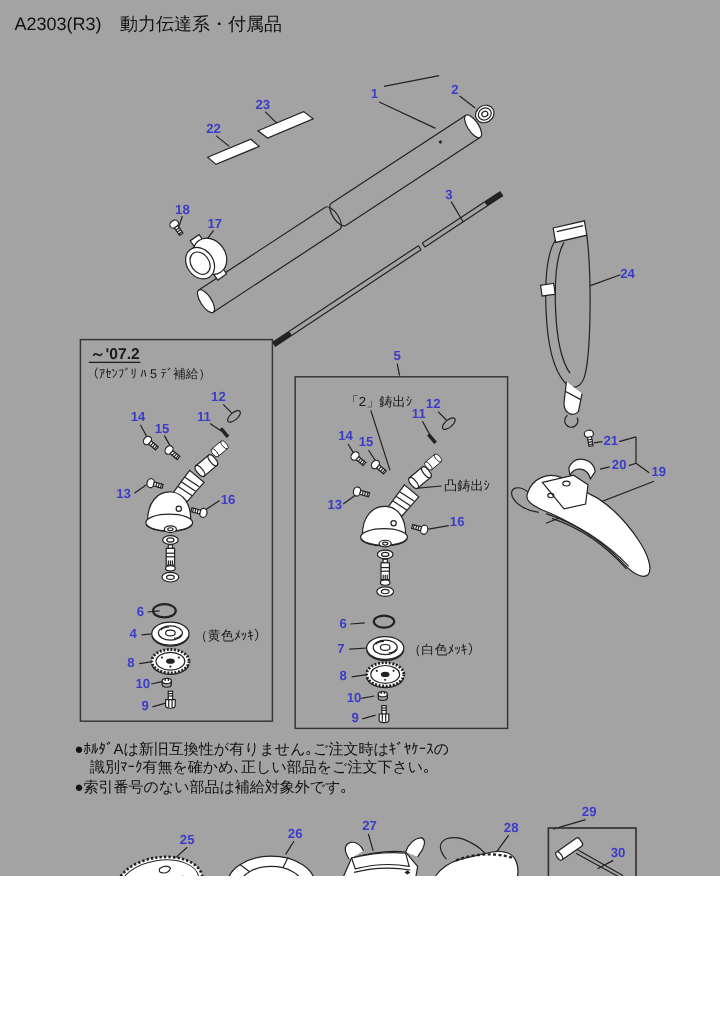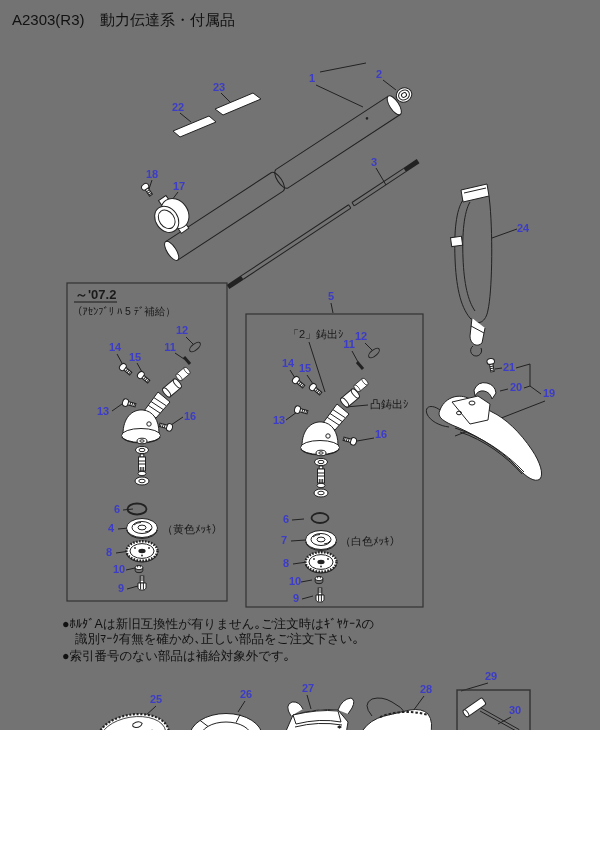--- a/index.html
+++ b/index.html
@@ -1,16 +1,16 @@
 <!DOCTYPE html>
 <html style="--callout: #3c3cc8;"><head>
 <meta charset="utf-8">
 <style>
   html,body{margin:0;padding:0;background:#fff;}
-  .page{position:relative;width:600px;height:730px;background:#737373;overflow:hidden;
+  .page{position:relative;width:600px;height:730px;background:#a3a3a3;overflow:hidden;
         font-family:"Liberation Sans",sans-serif;}
   svg{display:block;}
   svg text{font-family:"Liberation Sans",sans-serif;}
   .callout{fill:var(--callout,#3c3cc8);font-size:11px;font-weight:bold;text-anchor:middle;}
   .jp{fill:#1a1a1a;font-size:11px;}
   .jp-s{fill:#1a1a1a;font-size:10.5px;}
   .hdr{fill:#1a1a1a;font-size:13px;font-weight:bold;}
   .title-t{fill:#111;font-size:15px;}
   .note-t{fill:#111;font-size:12.5px;}
   .ln{stroke:#222;stroke-width:1;fill:none;}

